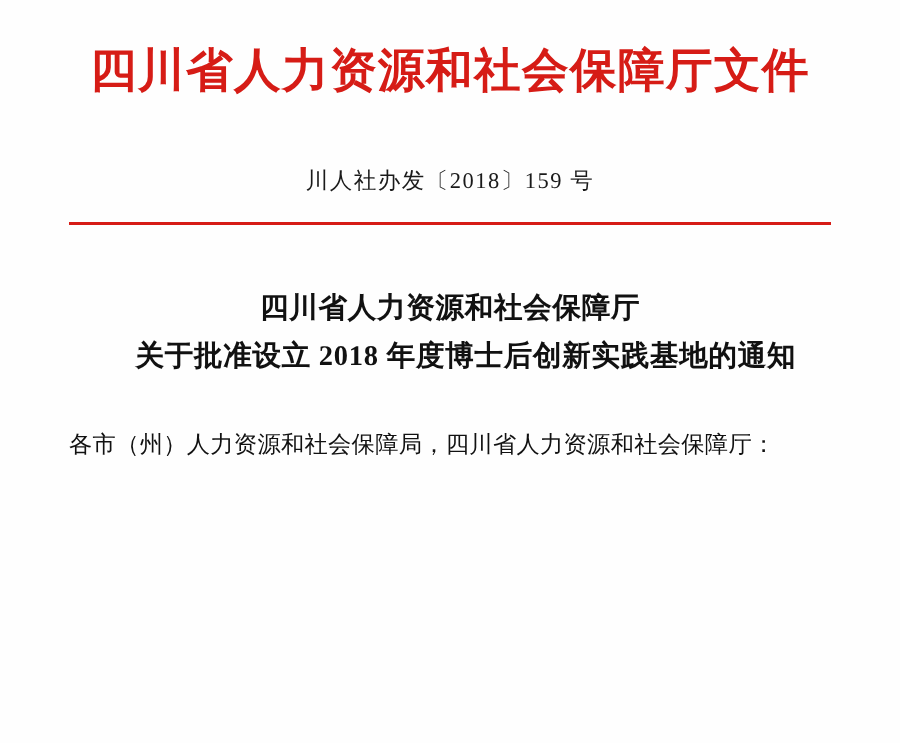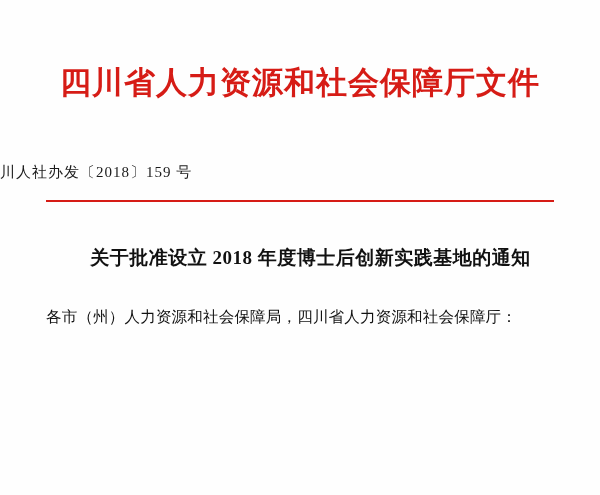--- a/index.html
+++ b/index.html
@@ -15,33 +15,34 @@
   }
   .page {
     position: relative;
     width: 600px;
     height: 495px;
     background: #fefefe;
     box-sizing: border-box;
   }
   .doc-header {
     text-align: center;
-    padding-top: 64px;
+    padding-top: 28px;
   }
   .doc-title-red {
     color: #d61c16;
     font-size: 31px;
     font-weight: bold;
     letter-spacing: 1px;
     line-height: 1.25;
     font-family: "Liberation Serif", "DejaVu Serif", serif;
     white-space: nowrap;
   }
   .doc-number {
-    margin-top: 60px;
+    text-align: center;
+    margin-top: 44px;
     font-size: 15px;
     color: #1a1a1a;
     letter-spacing: 1px;
   }
   .red-rule {
     margin: 18px auto 0 auto;
     width: 508px;
     height: 2px;
     background: #d61c16;
   }
@@ -81,20 +82,21 @@
 
   <div class="doc-header">
     <div class="doc-title-red">四川省人力资源和社会保障厅文件</div>
   </div>
 
   <div class="doc-number">川人社办发〔2018〕159 号</div>
 
   <div class="red-rule"></div>
 
   <div class="doc-subject">
+    <div class="line1">四川省人力资源和社会保障厅</div>
     <div class="line2">关于批准设立 2018 年度博士后创新实践基地的通知</div>
   </div>
 
   <div class="body-text">
     <p>各市（州）人力资源和社会保障局，四川省人力资源和社会保障厅：</p>
   </div>
 
 </div>
 
 </body></html>

